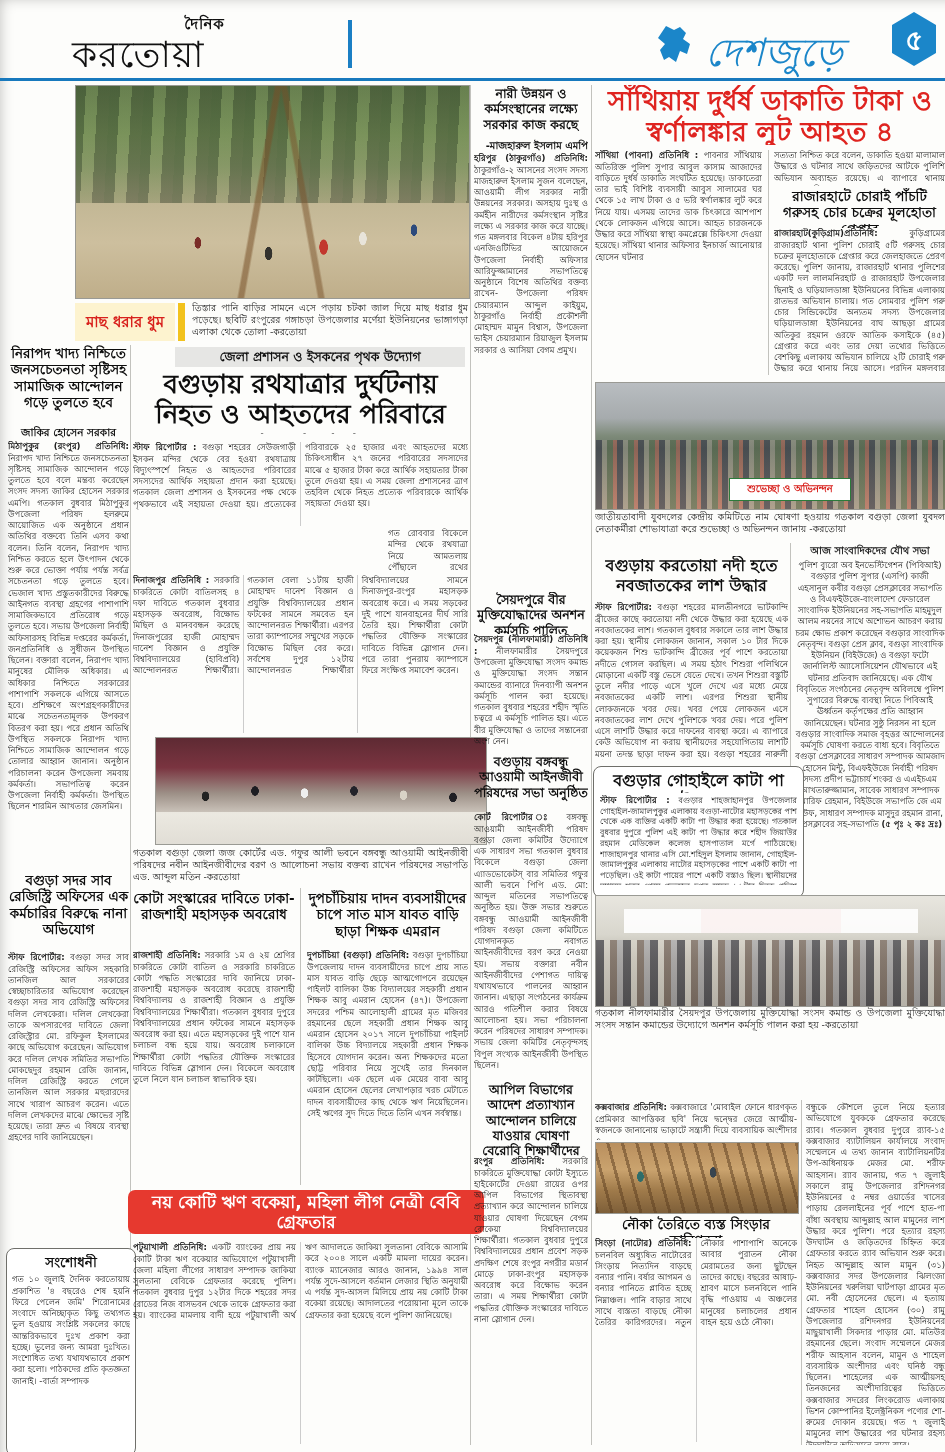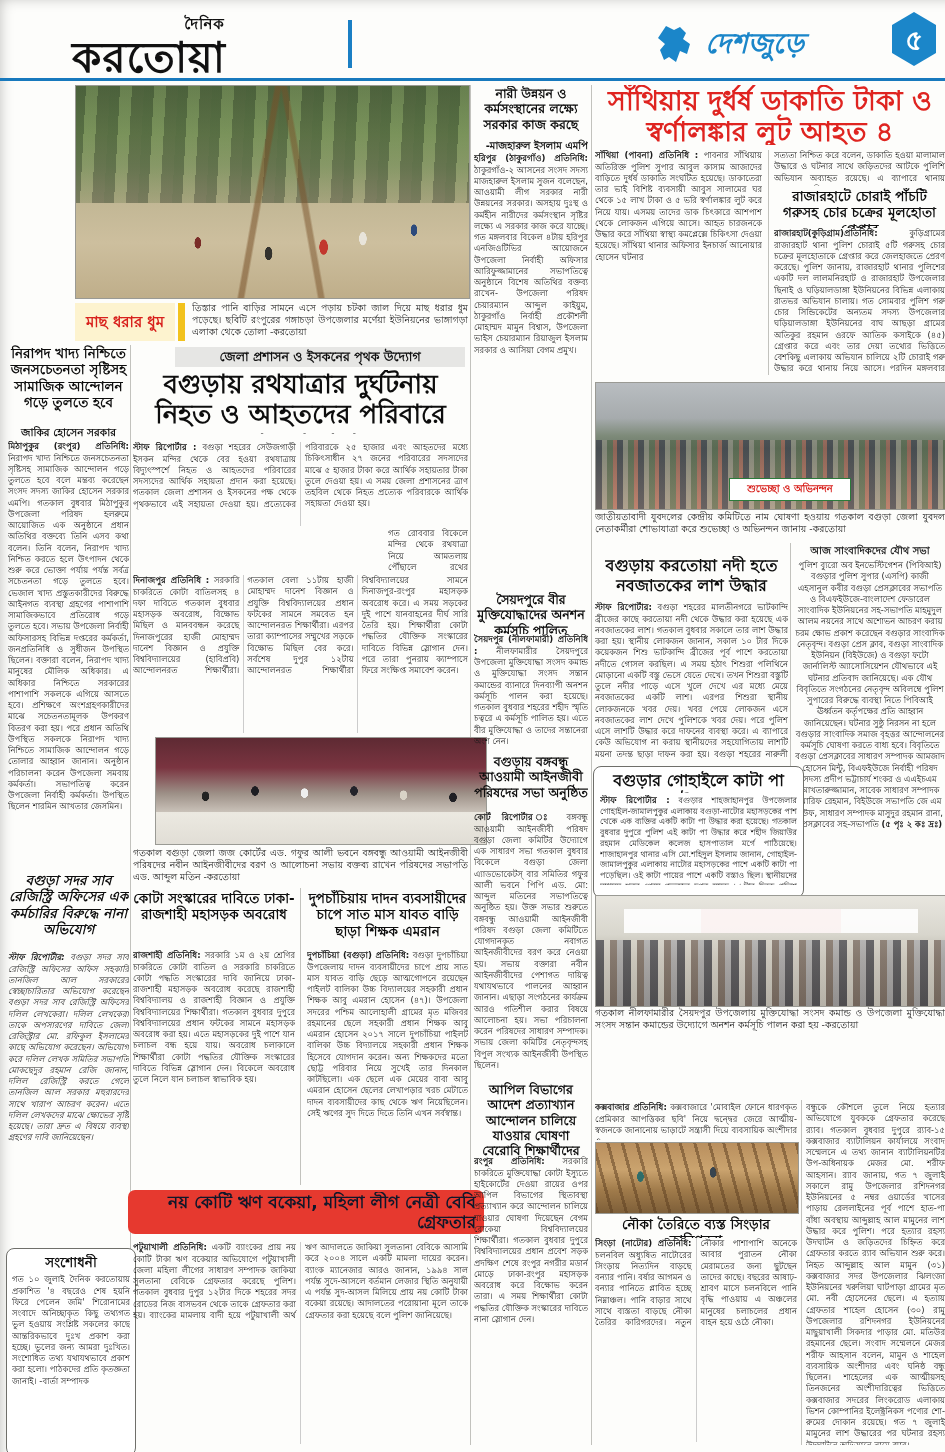--- a/index.html
+++ b/index.html
@@ -3,25 +3,25 @@
 <meta charset="utf-8">
 <title>দৈনিক করতোয়া — দেশজুড়ে ৫</title>
 <style>
   html,body{margin:0;padding:0;background:#d9d9d4;}
   #page{position:relative;width:945px;height:1452px;margin:0 auto;background:#fdfdfb;
         font-family:"DejaVu Sans",sans-serif;color:#111;overflow:hidden;
         box-shadow:inset 10px 8px 14px -10px rgba(0,0,0,.25);}
   .abs{position:absolute;}
   
   .mast-top{font-size:15px;font-weight:bold;letter-spacing:1px;text-align:center;}
-  .mast-main{font-size:42px;font-weight:bold;line-height:1.02;letter-spacing:1px;}
+  .mast-main{font-size:36px;font-weight:normal;line-height:1.02;letter-spacing:1px;}
   .vbar{width:4px;background:#1b7fc4;}
   .day{font-size:19px;font-weight:bold;}
   .dateline-top{font-size:13px;color:#222;margin-top:4px;}
-  .section-logo{font-size:28px;font-weight:bold;font-style:italic;color:#1b86c9;}
+  .section-logo{font-size:39px;font-weight:normal;font-style:italic;color:#1b86c9;}
   .blue-rule{height:3px;background:#1879bd;}
   
   .kick{background:#e6e6e4;font-weight:bold;font-size:12.5px;text-align:center;line-height:20px;overflow:hidden;}
   .kick2{font-size:10px;font-weight:bold;text-align:center;color:#222;overflow:hidden;}
   .hl{font-weight:bold;color:#0d0d0d;margin:0;line-height:1.22;overflow:hidden;}
   .hl.ctr{text-align:center;}
   .hl-xl{font-size:26px;line-height:1.15;}
   .hl-lg{font-size:16px;}
   .hl-md{font-size:13.5px;}
   .hl-sm{font-size:12.5px;}
@@ -36,21 +36,21 @@
   
   .photo{overflow:hidden;border:1px solid #9a9a94;}
   .ph-layer,.ph-dots,.ph-banner{position:absolute;left:0;right:0;}
   .cap{font-size:9.3px;line-height:1.3;text-align:justify;color:#222;overflow:hidden;}
   .cap .credit{font-weight:normal;white-space:nowrap;}
   .cap-label{background:#fdf3cf;color:#d8201c;font-weight:bold;font-size:15px;
              display:flex;align-items:center;justify-content:center;overflow:hidden;}
   .ybar{background:#f2c21d;}
   .boxed{border:1.6px solid #6f6f6a;border-radius:8px;background:#fff;}
   .banner-red{background:#e6392f;border-radius:7px;display:flex;align-items:center;justify-content:center;}
-  .banner-red .hl{color:#0f172a;text-align:right;font-size:17px;line-height:1.2;}
+  .banner-red .hl{color:#ffffff;text-align:center;font-size:17px;line-height:1.2;}
   .hexnum{fill:#1b86c9;}
 </style>
 </head>
 <body>
 
 <div id="page">
 
   <div class="abs" style="left:72px;top:12px;width:265px;">
     <div class="mast-top">দৈনিক</div>
     <div class="mast-main">করতোয়া</div>
@@ -94,21 +94,21 @@
   <div class="abs vr" style="left:790px;top:543px;height:350px;"></div>
   <div class="abs vr" style="left:300px;top:888px;height:297px;"></div>
   <div class="abs vr" style="left:801px;top:1100px;height:345px;"></div>
 
   <div class="abs" style="left:8px;top:345px;width:121px;">
     <h2 class="hl hl-md ctr" style="height:80px;">নিরাপদ খাদ্য নিশ্চিতে জনসচেতনতা সৃষ্টিসহ সামাজিক আন্দোলন গড়ে তুলতে হবে</h2>
     <div class="byl" style="text-align:center;height:16px;">জাকির হোসেন সরকার এমপি</div>
     <p class="bd" style="height:412px;"><b class="dl">মিঠাপুকুর (রংপুর) প্রতিনিধি:</b> <span>নিরাপদ খাদ্য নিশ্চিতে জনসচেতনতা সৃষ্টিসহ সামাজিক আন্দোলন গড়ে তুলতে হবে বলে মন্তব্য করেছেন সংসদ সদস্য জাকির হোসেন সরকার এমপি। গতকাল বুধবার মিঠাপুকুর উপজেলা পরিষদ হলরুমে আয়োজিত এক অনুষ্ঠানে প্রধান অতিথির বক্তব্যে তিনি এসব কথা বলেন। তিনি বলেন, নিরাপদ খাদ্য নিশ্চিত করতে হলে উৎপাদন থেকে শুরু করে ভোক্তা পর্যায় পর্যন্ত সর্বত্র সচেতনতা গড়ে তুলতে হবে। ভেজাল খাদ্য প্রস্তুতকারীদের বিরুদ্ধে আইনগত ব্যবস্থা গ্রহণের পাশাপাশি সামাজিকভাবে প্রতিরোধ গড়ে তুলতে হবে। সভায় উপজেলা নির্বাহী অফিসারসহ বিভিন্ন দপ্তরের কর্মকর্তা, জনপ্রতিনিধি ও সুধীজন উপস্থিত ছিলেন। বক্তারা বলেন, নিরাপদ খাদ্য মানুষের মৌলিক অধিকার। এ অধিকার নিশ্চিতে সরকারের পাশাপাশি সকলকে এগিয়ে আসতে হবে। প্রশিক্ষণে অংশগ্রহণকারীদের মাঝে সচেতনতামূলক উপকরণ বিতরণ করা হয়। পরে প্রধান অতিথি উপস্থিত সকলকে নিরাপদ খাদ্য নিশ্চিতে সামাজিক আন্দোলন গড়ে তোলার আহ্বান জানান। অনুষ্ঠান পরিচালনা করেন উপজেলা সমবায় কর্মকর্তা। সভাপতিত্ব করেন উপজেলা নির্বাহী কর্মকর্তা। উপস্থিত ছিলেন শারমিন আখতার জেসমিন।</span></p>
   </div>
 
-  <div class="abs" style="left:8px;top:872px;width:121px;font-style:italic;">
+  <div class="abs" style="left:8px;top:872px;width:121px;">
     <h2 class="hl hl-md ctr" style="height:80px;">বগুড়া সদর সাব রেজিস্ট্রি অফিসের এক কর্মচারির বিরুদ্ধে নানা অভিযোগ</h2>
     <p class="bd" style="height:280px;"><b class="dl">স্টাফ রিপোর্টার:</b> <span>বগুড়া সদর সাব রেজিস্ট্রি অফিসের অফিস সহকারি তানজিল আল সরকারের স্বেচ্ছাচারিতার অভিযোগ করেছেন বগুড়া সদর সাব রেজিস্ট্রি অফিসের দলিল লেখকেরা। দলিল লেখকেরা তাকে অপসারণের দাবিতে জেলা রেজিস্ট্রার মো. রফিকুল ইসলামের কাছে অভিযোগ করেছেন। অভিযোগ করে দলিল লেখক সমিতির সভাপতি মোকছেদুর রহমান রেজি জানান, দলিল রেজিস্ট্রি করতে গেলে তানজিল আল সরকার মহুরারদের সাথে খারাপ আচরণ করেন। এতে দলিল লেখকদের মাঝে ক্ষোভের সৃষ্টি হয়েছে। তারা দ্রুত এ বিষয়ে ব্যবস্থা গ্রহণের দাবি জানিয়েছেন।</span></p>
   </div>
 
   <div class="abs boxed" style="left:6px;top:1248px;width:118px;height:196px;padding:5px;">
     <h3 class="hl hl-md ctr" style="margin:0 0 4px;">সংশোধনী</h3>
     <p class="bd" style="height:158px;">গত ১০ জুলাই দৈনিক করতোয়ায় প্রকাশিত '৪ বছরেও শেষ হয়নি ফিরে পেলেন জমি' শিরোনামের সংবাদে অনিচ্ছাকৃত কিছু তথ্যগত ভুল হওয়ায় সংশ্লিষ্ট সকলের কাছে আন্তরিকভাবে দুঃখ প্রকাশ করা হচ্ছে। ভুলের জন্য আমরা দুঃখিত। সংশোধিত তথ্য যথাযথভাবে প্রকাশ করা হলো। পাঠকদের প্রতি কৃতজ্ঞতা জানাই। -বার্তা সম্পাদক</p>
   </div>
 
   <div class="abs kick" style="left:175px;top:347px;width:290px;height:20px;">জেলা প্রশাসন ও ইসকনের পৃথক উদ্যোগ</div>

